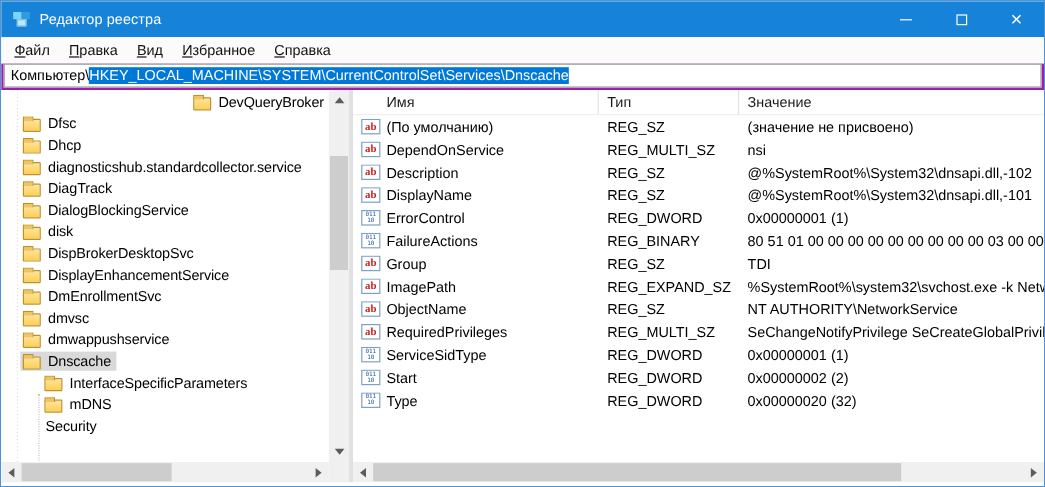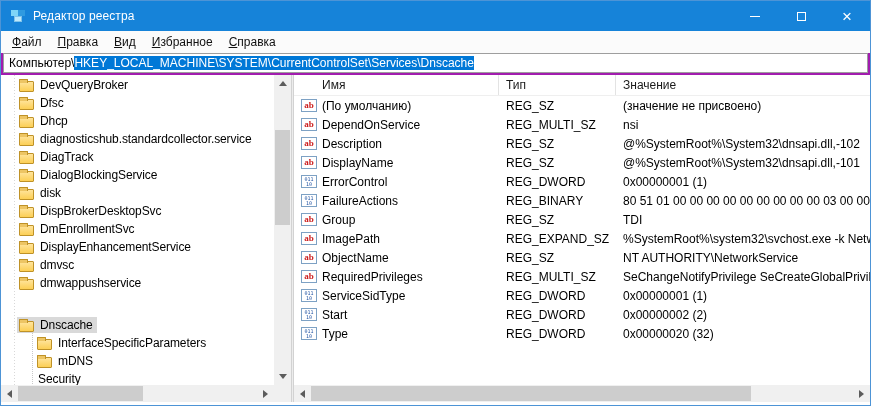--- a/index.html
+++ b/index.html
@@ -116,21 +116,21 @@
 
   <div class="addressrow">
     <div class="addressbar"><span>Компьютер\</span><span class="addr-sel">HKEY_LOCAL_MACHINE\SYSTEM\CurrentControlSet\Services\Dnscache</span></div>
   </div>
 
   <div class="content">
 
     <div class="left-panel">
       <div class="tree">
         <div class="child-guide"></div>
-      <div class="tree-row" style="padding-left: 16px;">
+      <div class="tree-row" style="padding-left: 16px; justify-content: flex-end;">
             <span class="node-inner">
               <span class="folder"></span>
               <span class="tree-label">DevQueryBroker</span>
             </span>
           </div>
           <div class="tree-row" style="padding-left: 16px;">
             <span class="node-inner">
               <span class="folder"></span>
               <span class="tree-label">Dfsc</span>
             </span>
@@ -167,42 +167,42 @@
           </div>
           <div class="tree-row" style="padding-left: 16px;">
             <span class="node-inner">
               <span class="folder"></span>
               <span class="tree-label">DispBrokerDesktopSvc</span>
             </span>
           </div>
           <div class="tree-row" style="padding-left: 16px;">
             <span class="node-inner">
               <span class="folder"></span>
+              <span class="tree-label">DisplayEnhancementService</span>
+            </span>
+          </div>
+          <div class="tree-row" style="padding-left: 16px;">
+            <span class="node-inner">
+              <span class="folder"></span>
               <span class="tree-label">DmEnrollmentSvc</span>
             </span>
           </div>
           <div class="tree-row" style="padding-left: 16px;">
             <span class="node-inner">
               <span class="folder"></span>
-              <span class="tree-label">DisplayEnhancementService</span>
-            </span>
-          </div>
-          <div class="tree-row" style="padding-left: 16px;">
-            <span class="node-inner">
-              <span class="folder"></span>
               <span class="tree-label">dmvsc</span>
             </span>
           </div>
           <div class="tree-row" style="padding-left: 16px;">
             <span class="node-inner">
               <span class="folder"></span>
               <span class="tree-label">dmwappushservice</span>
             </span>
           </div>
-          <div class="tree-row selected" style="padding-left: 16px; margin-top: 24px;">
+          <div class="tree-row selected" style="padding-left: 16px;">
             <span class="node-inner">
               <span class="folder open"></span>
               <span class="tree-label">Dnscache</span>
             </span>
           </div>
           <div class="tree-row" style="padding-left: 34px;">
             <span class="node-inner">
               <span class="folder"></span>
               <span class="tree-label">InterfaceSpecificParameters</span>
             </span>

